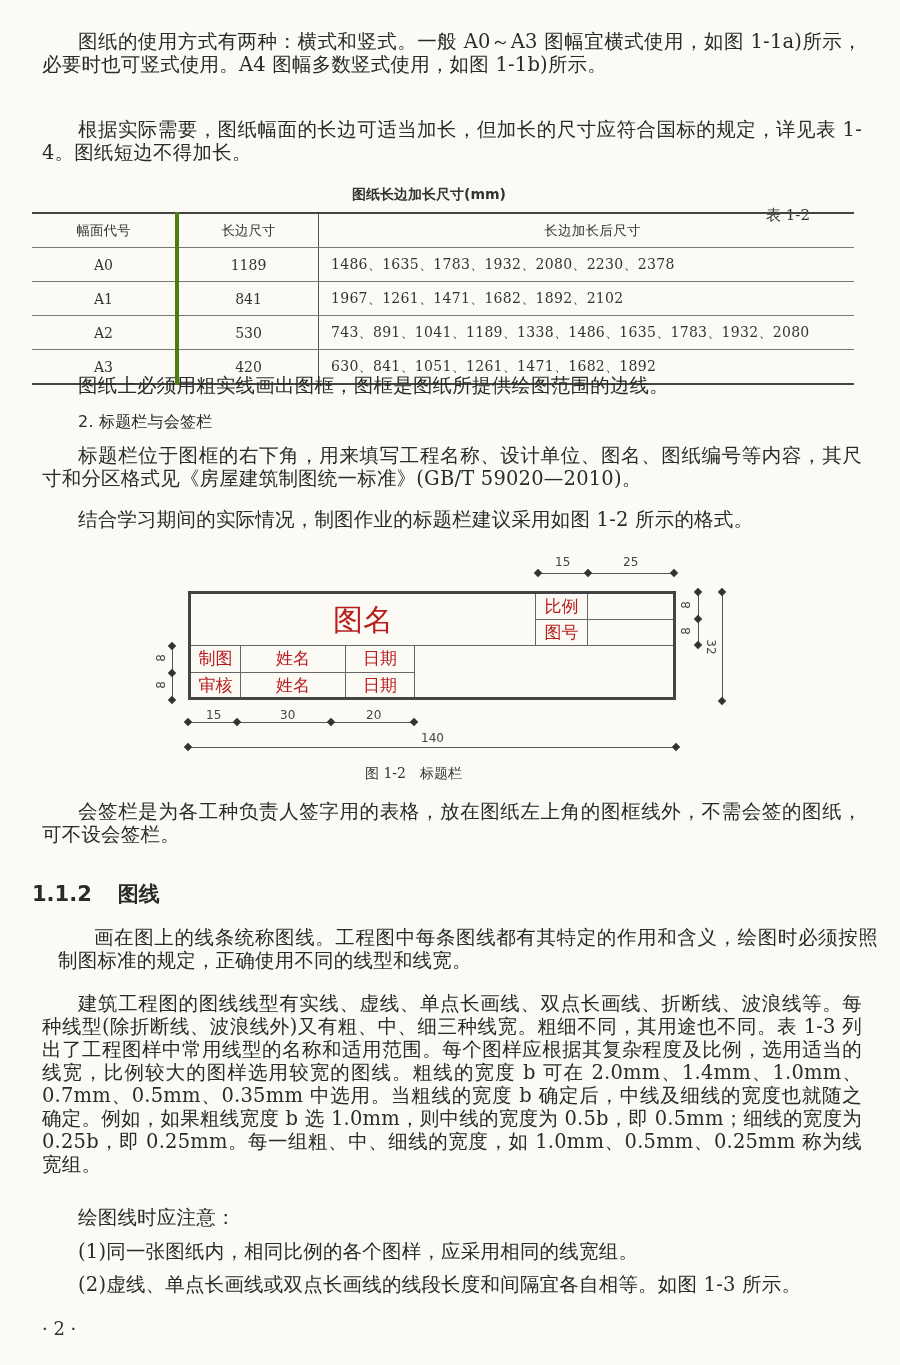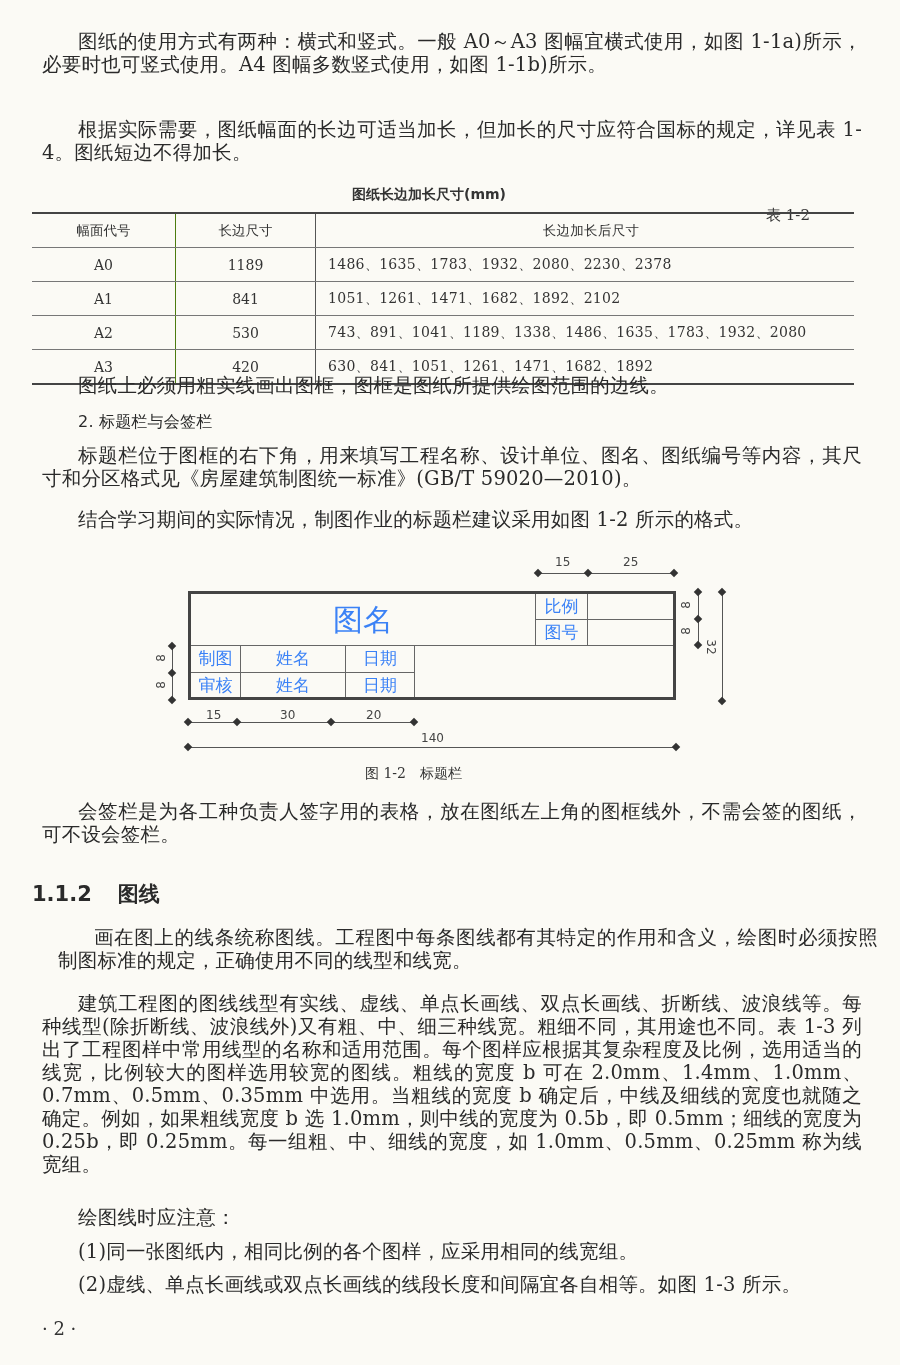--- a/index.html
+++ b/index.html
@@ -19,29 +19,29 @@
   .indent { text-indent: 36px; }
   .caption { font-size: 14px; font-family: "DejaVu Sans", "Liberation Sans", sans-serif; font-weight: bold; color: #333; }
   .tabno { font-size: 15px; color: #333; }
 
   
   .tbl { position: absolute; left: 32px; top: 212px; width: 822px; border-collapse: collapse; font-size: 14px; color: #333; }
   .tbl td, .tbl th { height: 33px; padding: 0; border-bottom: 1px solid #777; }
   .tbl th { font-weight: normal; font-family: "DejaVu Sans", "Liberation Sans", sans-serif; font-size: 13.5px; }
   .tbl tr.head th { border-top: 2px solid #444; }
   .tbl tr.last td { border-bottom: 2px solid #444; }
-  .tbl .c1 { width: 143px; text-align: center; border-right: 1px solid #4d7c0f; }
+  .tbl .c1 { width: 143px; text-align: center; border-right: 4px solid #4d7c0f; }
   .tbl .c2 { width: 139px; text-align: center; border-right: 1px solid #555; }
   .tbl .c3 { text-align: left; padding-left: 12px; letter-spacing: 0.3px; }
   .tbl th.c3 { text-align: center; }
 
   
   .tb { position: absolute; left: 188px; top: 591px; width: 488px; height: 109px; border: 3px solid #444; box-sizing: border-box; }
   .ln { position: absolute; background: #666; }
-  .tbtxt { position: absolute; text-align: center; color: #3b82f6; font-family: "DejaVu Sans", "Liberation Sans", sans-serif; }
+  .tbtxt { position: absolute; text-align: center; color: #b91c1c; font-family: "DejaVu Sans", "Liberation Sans", sans-serif; }
   .dim { position: absolute; font-size: 12px; color: #444; font-family: "DejaVu Sans", "Liberation Sans", sans-serif; }
   .dimline { position: absolute; background: #555; }
   .tick { position: absolute; width: 6px; height: 6px; background: #333; transform: rotate(45deg); }
 
   .heading { position: absolute; left: 32px; top: 880px; font-size: 21px; font-weight: bold; font-family: "DejaVu Sans", "Liberation Sans", sans-serif; color: #2a2a2a; }
   .heading .num { margin-right: 26px; }
   .pageno { position: absolute; left: 42px; top: 1318px; font-size: 18px; color: #333; }
 </style>
 </head>
 <body>
@@ -60,21 +60,21 @@
     <th class="c3">长边加长后尺寸</th>
   </tr>
   <tr>
     <td class="c1">A0</td>
     <td class="c2">1189</td>
     <td class="c3">1486、1635、1783、1932、2080、2230、2378</td>
   </tr>
   <tr>
     <td class="c1">A1</td>
     <td class="c2">841</td>
-    <td class="c3">1051、1261、1471、1682、1892、2102</td>
+    <td class="c3">1967、1261、1471、1682、1892、2102</td>
   </tr>
   <tr>
     <td class="c1">A2</td>
     <td class="c2">530</td>
     <td class="c3">743、891、1041、1189、1338、1486、1635、1783、1932、2080</td>
   </tr>
   <tr class="last">
     <td class="c1">A3</td>
     <td class="c2">420</td>
     <td class="c3">630、841、1051、1261、1471、1682、1892</td>

